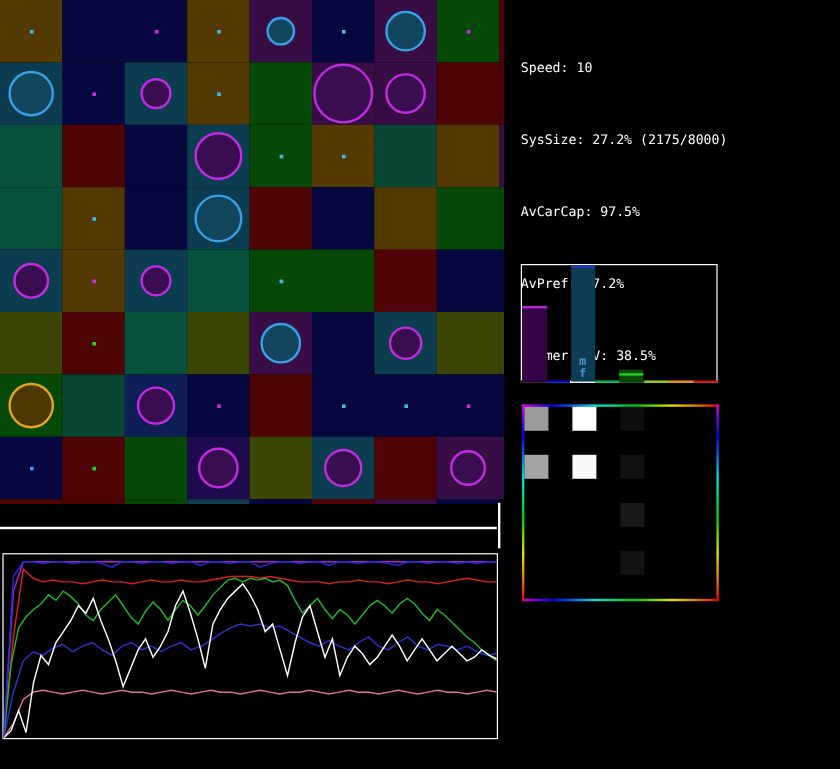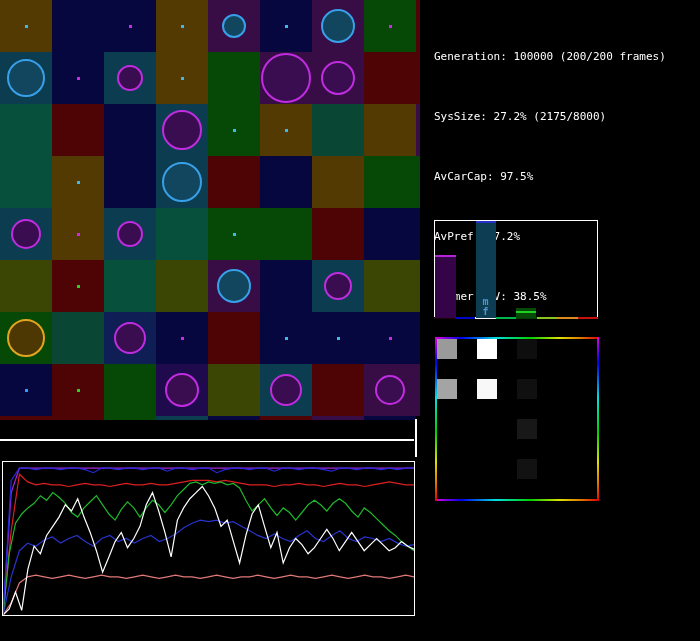--- a/index.html
+++ b/index.html
@@ -158,21 +158,21 @@
       <div class="circle" style="left: 114px; top: 322px; width: 32px; height: 32px; border: 2px solid rgb(192, 44, 224); background: rgb(58, 13, 80);"></div>
       <div class="circle" style="left: 165px; top: 373px; width: 34px; height: 34px; border: 2px solid rgb(192, 44, 224); background: rgb(58, 13, 80);"></div>
       <div class="circle" style="left: 270px; top: 374px; width: 32px; height: 32px; border: 2px solid rgb(192, 44, 224); background: rgb(58, 13, 80);"></div>
       <div class="circle" style="left: 375px; top: 375px; width: 30px; height: 30px; border: 2px solid rgb(192, 44, 224); background: rgb(58, 13, 80);"></div>
     </div>
 
   <div class="sep" style="left:0;top:439px;width:414px;height:2px;"></div>
   <div class="sep" style="left:415px;top:419px;width:2px;height:38px;"></div>
 
   <div id="stats">
-    <div>Generation: 100000 (200/200 frames)</div>
+    <div>Speed: 10</div>
     <div>SysSize: 27.2% (2175/8000)</div>
     <div>AvCarCap: 97.5%</div>
     <div>AvPref: 47.2%</div>
     <div>Cramer's V: 38.5%</div>
     <div>Purebred: 47.3%</div>
   </div>
 
   <div id="barbox">
     <div id="hueaxis">
         <div class="seg" style="background: rgb(24, 2, 6);"></div>

